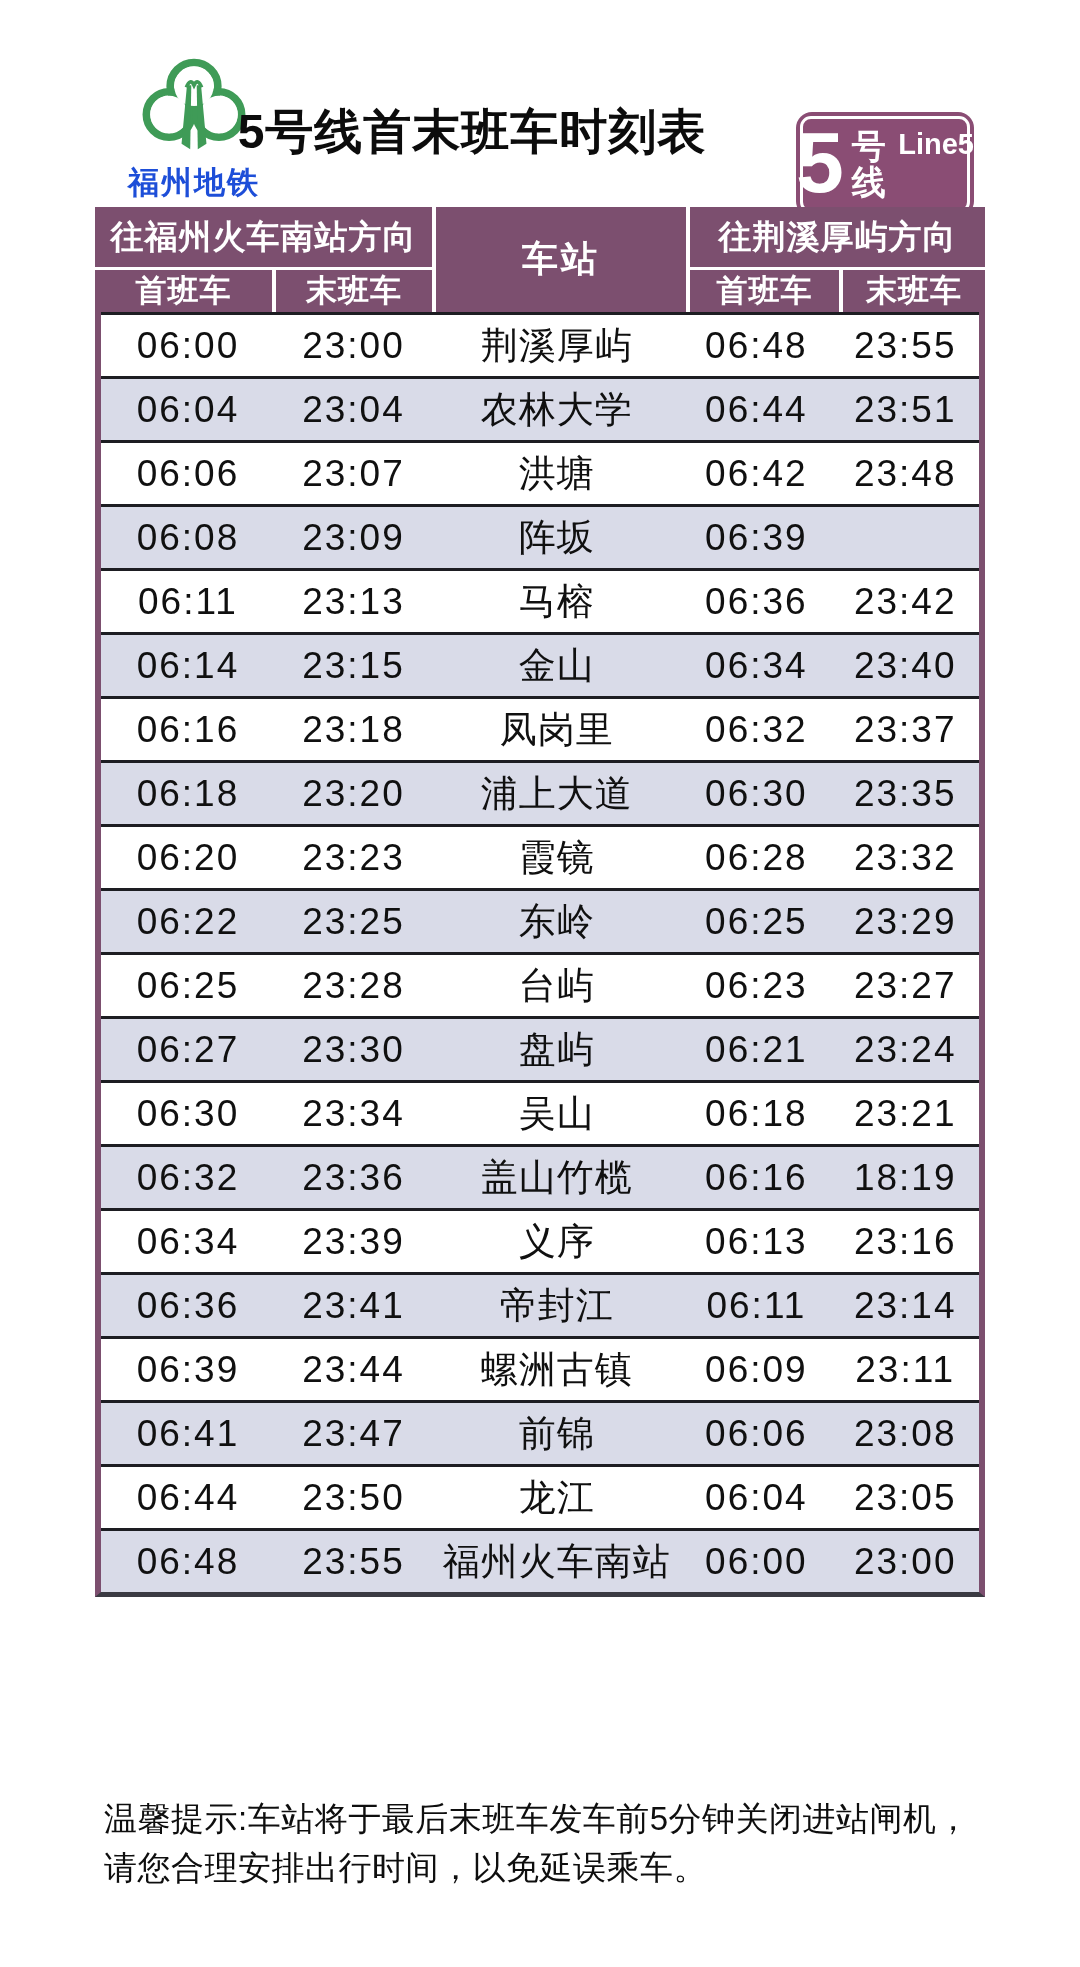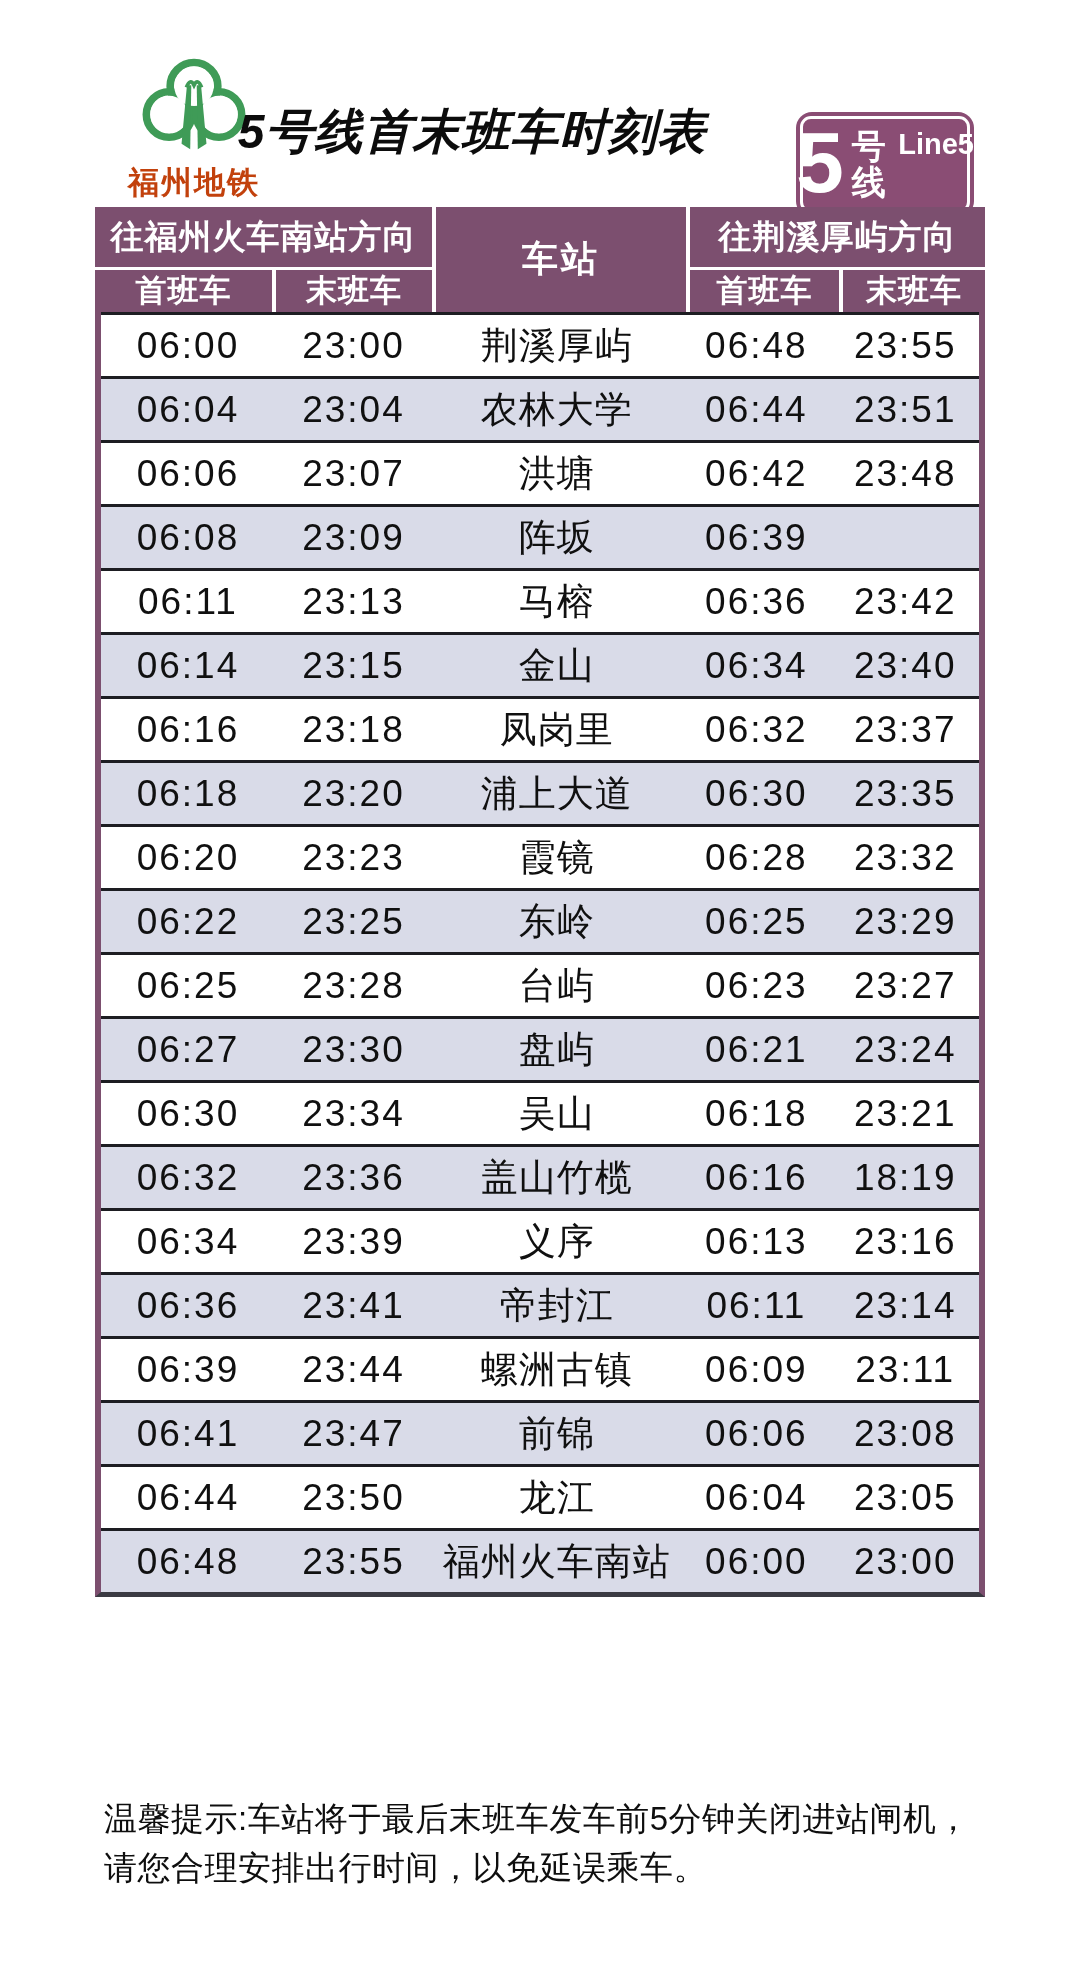--- a/index.html
+++ b/index.html
@@ -12,25 +12,25 @@
   }
   *{margin:0;padding:0;box-sizing:border-box;}
   html,body{background:#ffffff;}
   body{
     width:1080px;height:1967px;position:relative;
     font-family:"Liberation Sans", sans-serif;color:var(--ink);
   }
   
   .logo-block{position:absolute;left:118px;top:56px;width:152px;text-align:center;}
   .logo-mark{width:116px;height:104px;display:block;margin:0 auto;}
-  .logo-cn{font-size:31px;font-weight:bold;letter-spacing:2px;color:#c2410c;margin-top:2px;}
+  .logo-cn{font-size:31px;font-weight:bold;letter-spacing:2px;color:#1d4ed8;margin-top:2px;}
   .logo-en{font-size:14px;font-weight:bold;letter-spacing:2px;color:#222;margin-top:1px;}
   .page-title{
     position:absolute;left:212px;top:100px;width:520px;text-align:center;
-    font-size:48px;font-weight:bold;color:#0c0c0c;letter-spacing:1px;font-style:italic;
+    font-size:48px;font-weight:bold;color:#0c0c0c;letter-spacing:1px;
   }
   .line-badge{
     position:absolute;left:796px;top:112px;width:178px;height:105px;
     background:var(--badge-purple);border-radius:16px;
     display:flex;align-items:center;justify-content:center;gap:8px;
   }
   .line-badge::after{
     content:"";position:absolute;inset:4px;border:3px solid #ffffff;border-radius:11px;pointer-events:none;
   }
   .badge-num{font-size:86px;font-weight:bold;color:#ffffff;line-height:1;padding-bottom:6px;}

